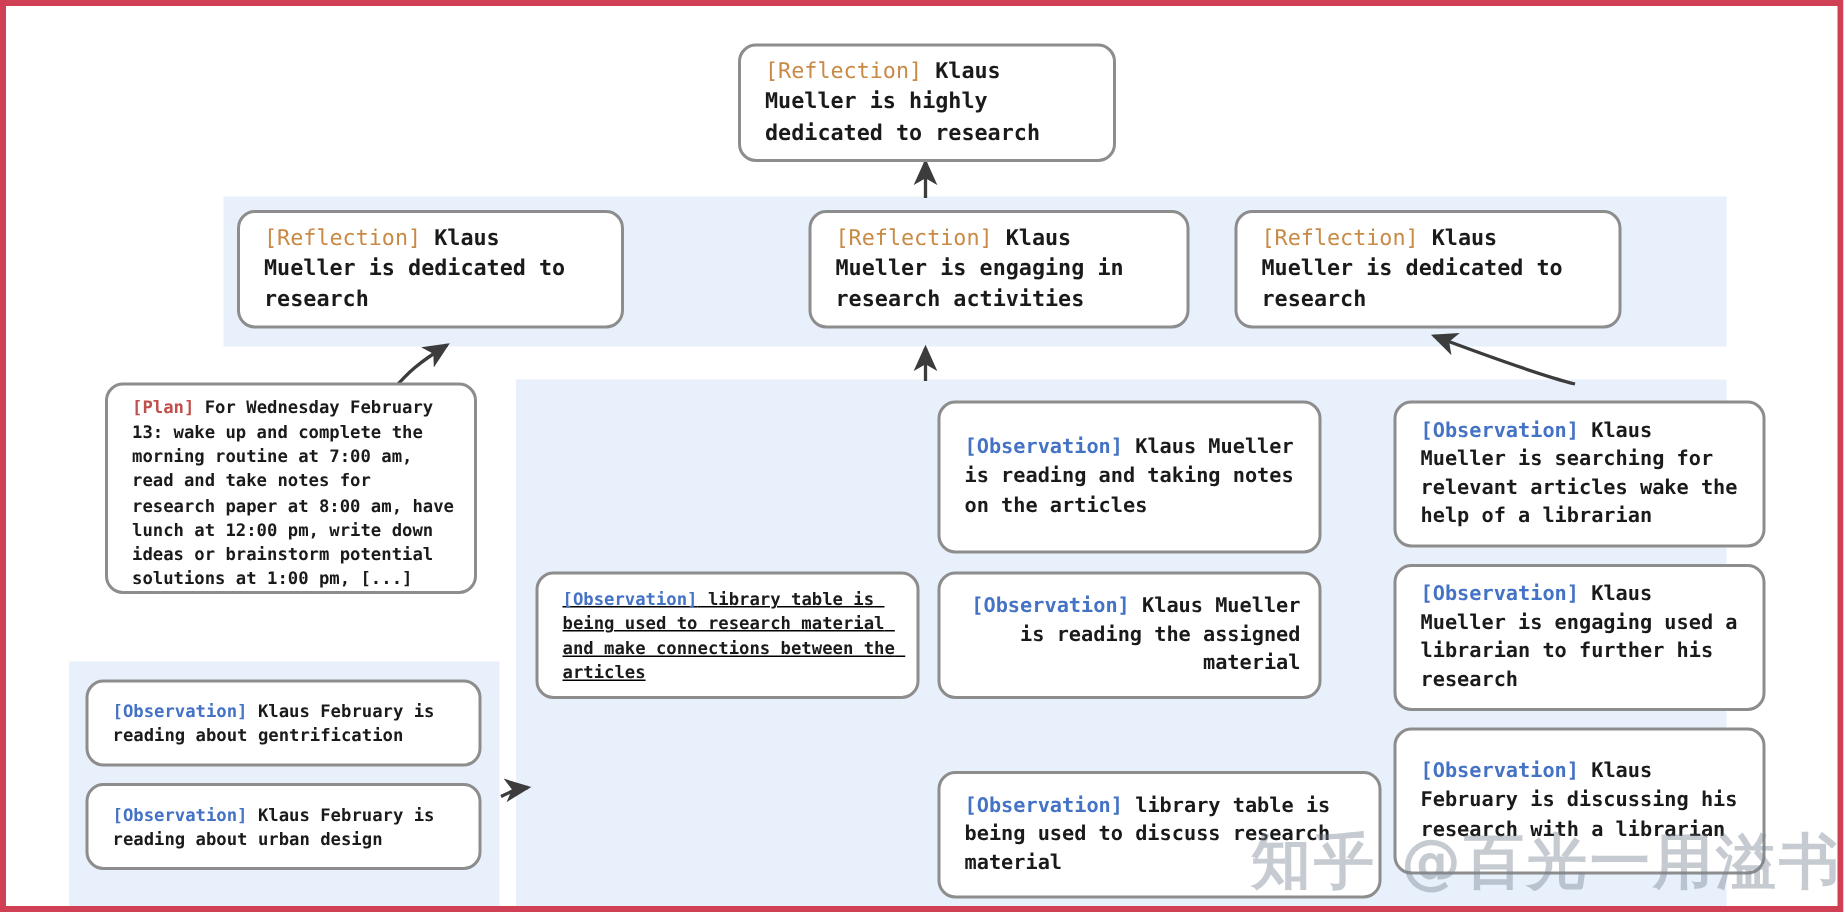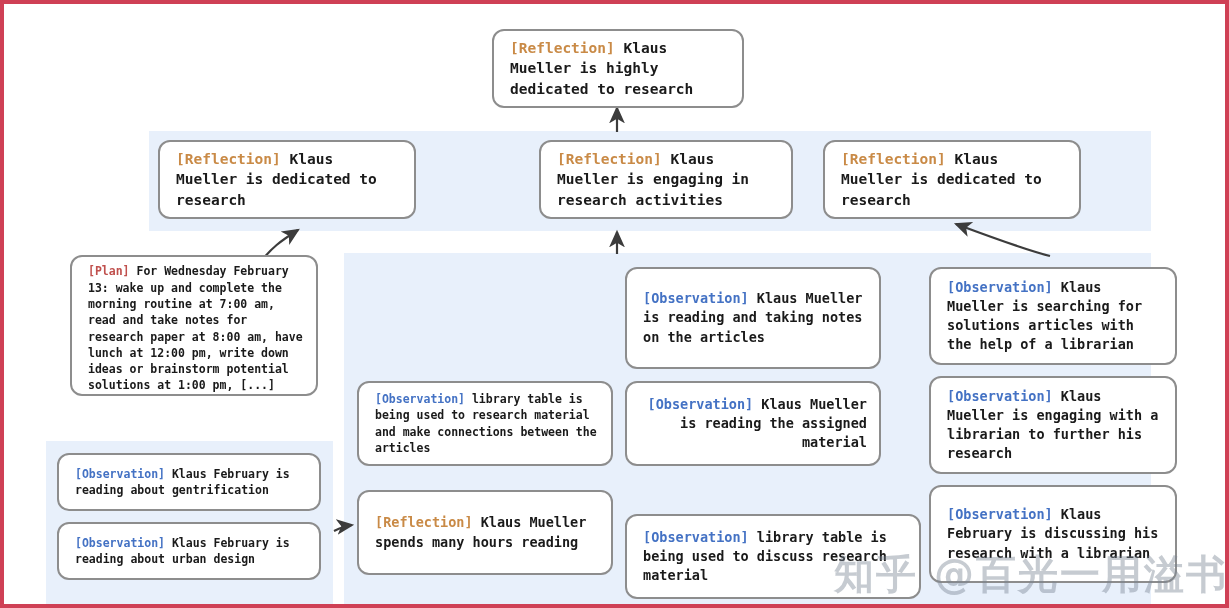--- a/index.html
+++ b/index.html
@@ -43,21 +43,21 @@
     line-height: 1.42;
     letter-spacing: 0px;
     white-space: pre-wrap;
     word-break: normal;
   }
   .fs-big .txt   { font-size: 14.5px; }
   .fs-mid .txt   { font-size: 13.5px; }
   .fs-small .txt { font-size: 11.5px; line-height: 1.40; }
   .fs-plan .txt  { font-size: 11.5px; line-height: 1.42; }
 
-  .tag-reflection { color: #c98a46; font-weight: bold; }
+  .tag-reflection { color: #c98a46; font-weight: normal; }
   .tag-observation { color: #4472c4; font-weight: bold; }
   .tag-plan { color: #c0504d; font-weight: bold; }
 
   .arrow-layer {
     position: absolute;
     left: 0; top: 0;
     width: 1229px;
     height: 608px;
     pointer-events: none;
   }
@@ -123,46 +123,43 @@
 
   <div class="card fs-small" style="left:53px; top:449px; width:264px; height:58px;">
     <div class="txt"><span class="tag-observation">[Observation]</span><span> Klaus February is reading about gentrification</span></div>
   </div>
 
   <div class="card fs-small" style="left:53px; top:518px; width:264px; height:58px;">
     <div class="txt"><span class="tag-observation">[Observation]</span><span> Klaus February is reading about urban design</span></div>
   </div>
 
 
-  <div class="card fs-small" style="left:353px; top:377px; width:256px; height:85px;">
+  <div class="card fs-small" style="left:353px; top:377px; width:256px; height:85px;text-decoration:underline;">
     <div class="txt"><span class="tag-observation">[Observation]</span><span> library table is being used to research material and make connections between the articles</span></div>
   </div>
 
-  <div class="card fs-mid" style="left:353px; top:486px; width:256px; height:85px;">
-    <div class="txt"><span class="tag-reflection">[Reflection]</span><span> Klaus Mueller spends many hours reading</span></div>
-  </div>
 
   <div class="card fs-mid" style="left:621px; top:263px; width:256px; height:102px;">
     <div class="txt"><span class="tag-observation">[Observation]</span><span> Klaus Mueller is reading and taking notes on the articles</span></div>
   </div>
 
   <div class="card fs-mid" style="left:621px; top:377px; width:256px; height:85px;text-align:right;">
     <div class="txt"><span class="tag-observation">[Observation]</span><span> Klaus Mueller is reading the assigned material</span></div>
   </div>
 
   <div class="card fs-mid" style="left:621px; top:486px; width:296px; height:85px;margin-top:24px;">
     <div class="txt"><span class="tag-observation">[Observation]</span><span> library table is being used to discuss research material</span></div>
   </div>
 
   <div class="card fs-mid" style="left:925px; top:263px; width:248px; height:98px;">
-    <div class="txt"><span class="tag-observation">[Observation]</span><span> Klaus Mueller is searching for solutions articles with the help of a librarian</span></div>
+    <div class="txt"><span class="tag-observation">[Observation]</span><span> Klaus Mueller is searching for relevant articles wake the help of a librarian</span></div>
   </div>
 
   <div class="card fs-mid" style="left:925px; top:372px; width:248px; height:98px;">
-    <div class="txt"><span class="tag-observation">[Observation]</span><span> Klaus Mueller is engaging with a librarian to further his research</span></div>
+    <div class="txt"><span class="tag-observation">[Observation]</span><span> Klaus Mueller is engaging used a librarian to further his research</span></div>
   </div>
 
   <div class="card fs-mid" style="left:925px; top:481px; width:248px; height:98px;">
     <div class="txt"><span class="tag-observation">[Observation]</span><span> Klaus February is discussing his research with a librarian</span></div>
   </div>
 
   <div class="watermark" style="left:830px; top:543px;">知乎 @百光一用溢书生</div>
 
 </div>
 

